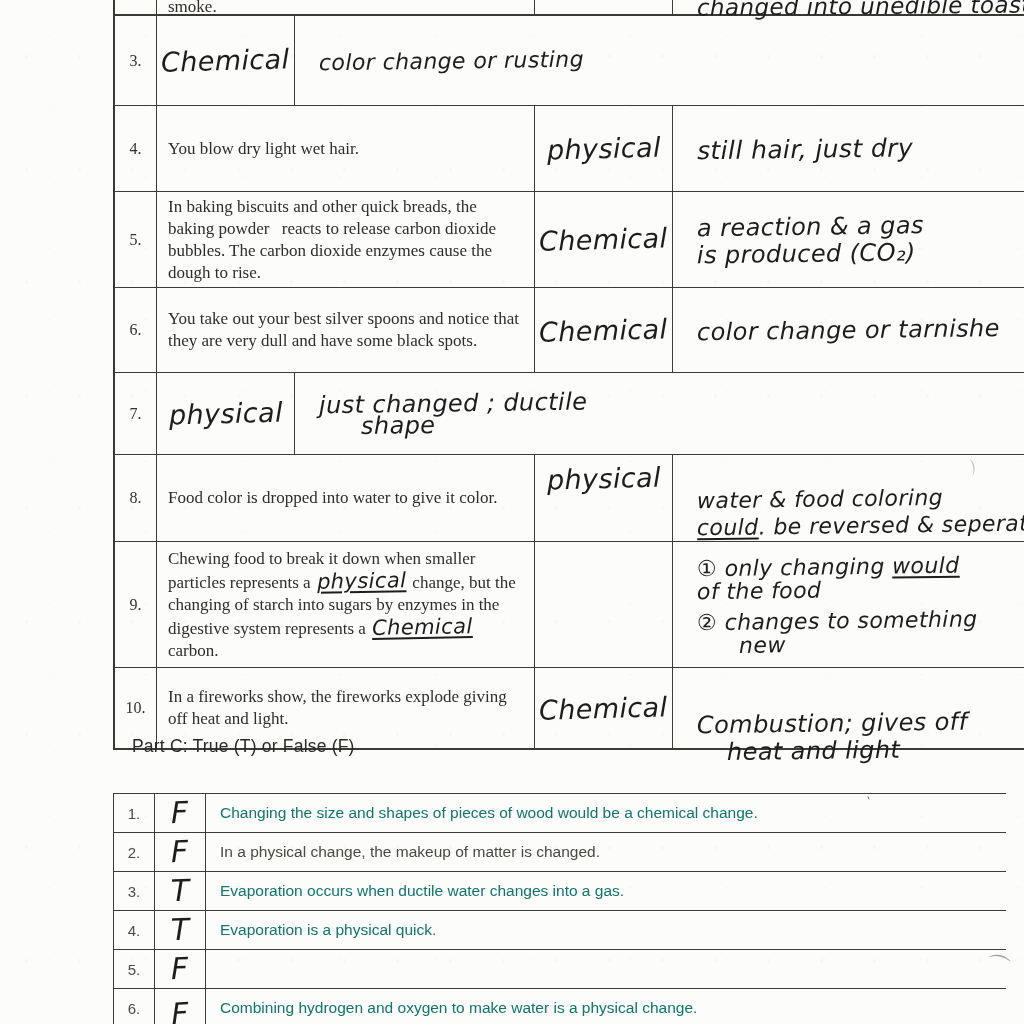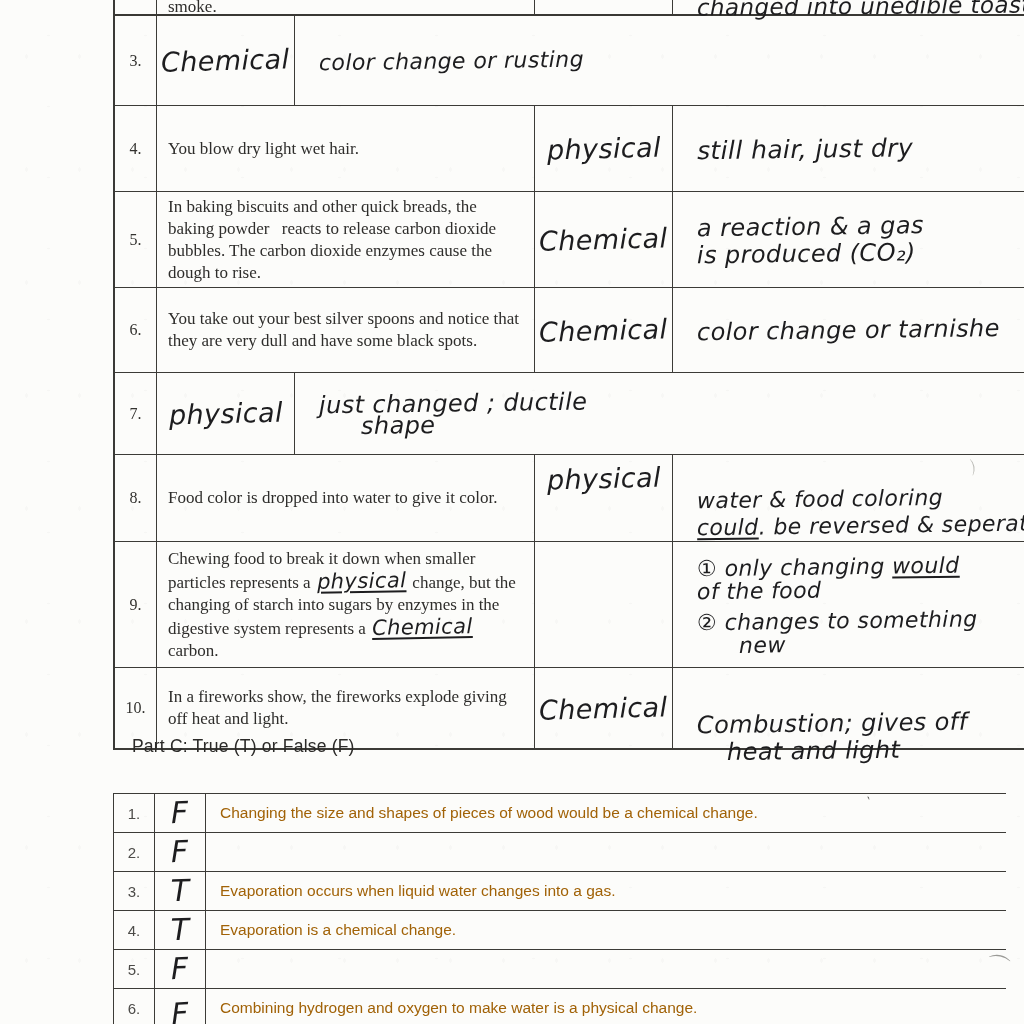--- a/index.html
+++ b/index.html
@@ -50,21 +50,21 @@
   .tableC{
     position:absolute;left:113px;top:793px;width:892px;
     border:1.6px solid #3c3b37;border-right:none;
   }
   .trc{display:flex;height:38px;border-bottom:1.6px solid #3c3b37;}
   .trc:last-child{border-bottom:none;}
   .tableC{border-bottom:1.8px solid #3c3b37;}
   .c-num{width:40px;border-right:1.6px solid #3c3b37;display:flex;align-items:center;justify-content:center;font-family:"Liberation Sans", sans-serif;font-size:15px;color:#4c4b48;}
   .c-tf{width:50px;border-right:1.6px solid #3c3b37;display:flex;align-items:center;justify-content:center;overflow:visible;}
   .c-tf .hw{font-size:30px;line-height:30px;transform:rotate(-2deg);}
-  .c-st{flex:1;display:flex;align-items:center;padding-left:14px;font-family:"Liberation Sans", sans-serif;font-size:15.5px;color:#a16207;}
+  .c-st{flex:1;display:flex;align-items:center;padding-left:14px;font-family:"Liberation Sans", sans-serif;font-size:15.5px;color:#0f766e;}
   .row2-faded{color:#4a4946;text-shadow:0 0 1px rgba(252,252,250,0.6);}
   
   .artifact{position:absolute;pointer-events:none;color:#6a6a66;}
   .indent1{margin-left:42px;}
   .indent2{margin-left:30px;}
 </style>
 </head>
 <body>
 
 <div class="tableB">
@@ -194,34 +194,35 @@
     <div class="c-tf">
         <span class="hw">F</span>
       </div>
     <div class="c-st">Changing the size and shapes of pieces of wood would be a chemical change.</div>
   </div>
   <div class="trc">
     <div class="c-num">2.</div>
     <div class="c-tf">
         <span class="hw">F</span>
       </div>
+    <div class="c-st row2-faded">In a physical change, the makeup of matter is changed.</div>
   </div>
   <div class="trc">
     <div class="c-num">3.</div>
     <div class="c-tf">
         <span class="hw">T</span>
       </div>
-    <div class="c-st">Evaporation occurs when liquid water changes into a gas.</div>
+    <div class="c-st">Evaporation occurs when ductile water changes into a gas.</div>
   </div>
   <div class="trc">
     <div class="c-num">4.</div>
     <div class="c-tf">
         <span class="hw">T</span>
       </div>
-    <div class="c-st">Evaporation is a chemical change.</div>
+    <div class="c-st">Evaporation is a physical quick.</div>
   </div>
   <div class="trc">
     <div class="c-num">5.</div>
     <div class="c-tf">
         <span class="hw">F</span>
       </div>
   </div>
   <div class="trc">
     <div class="c-num">6.</div>
     <div class="c-tf">

